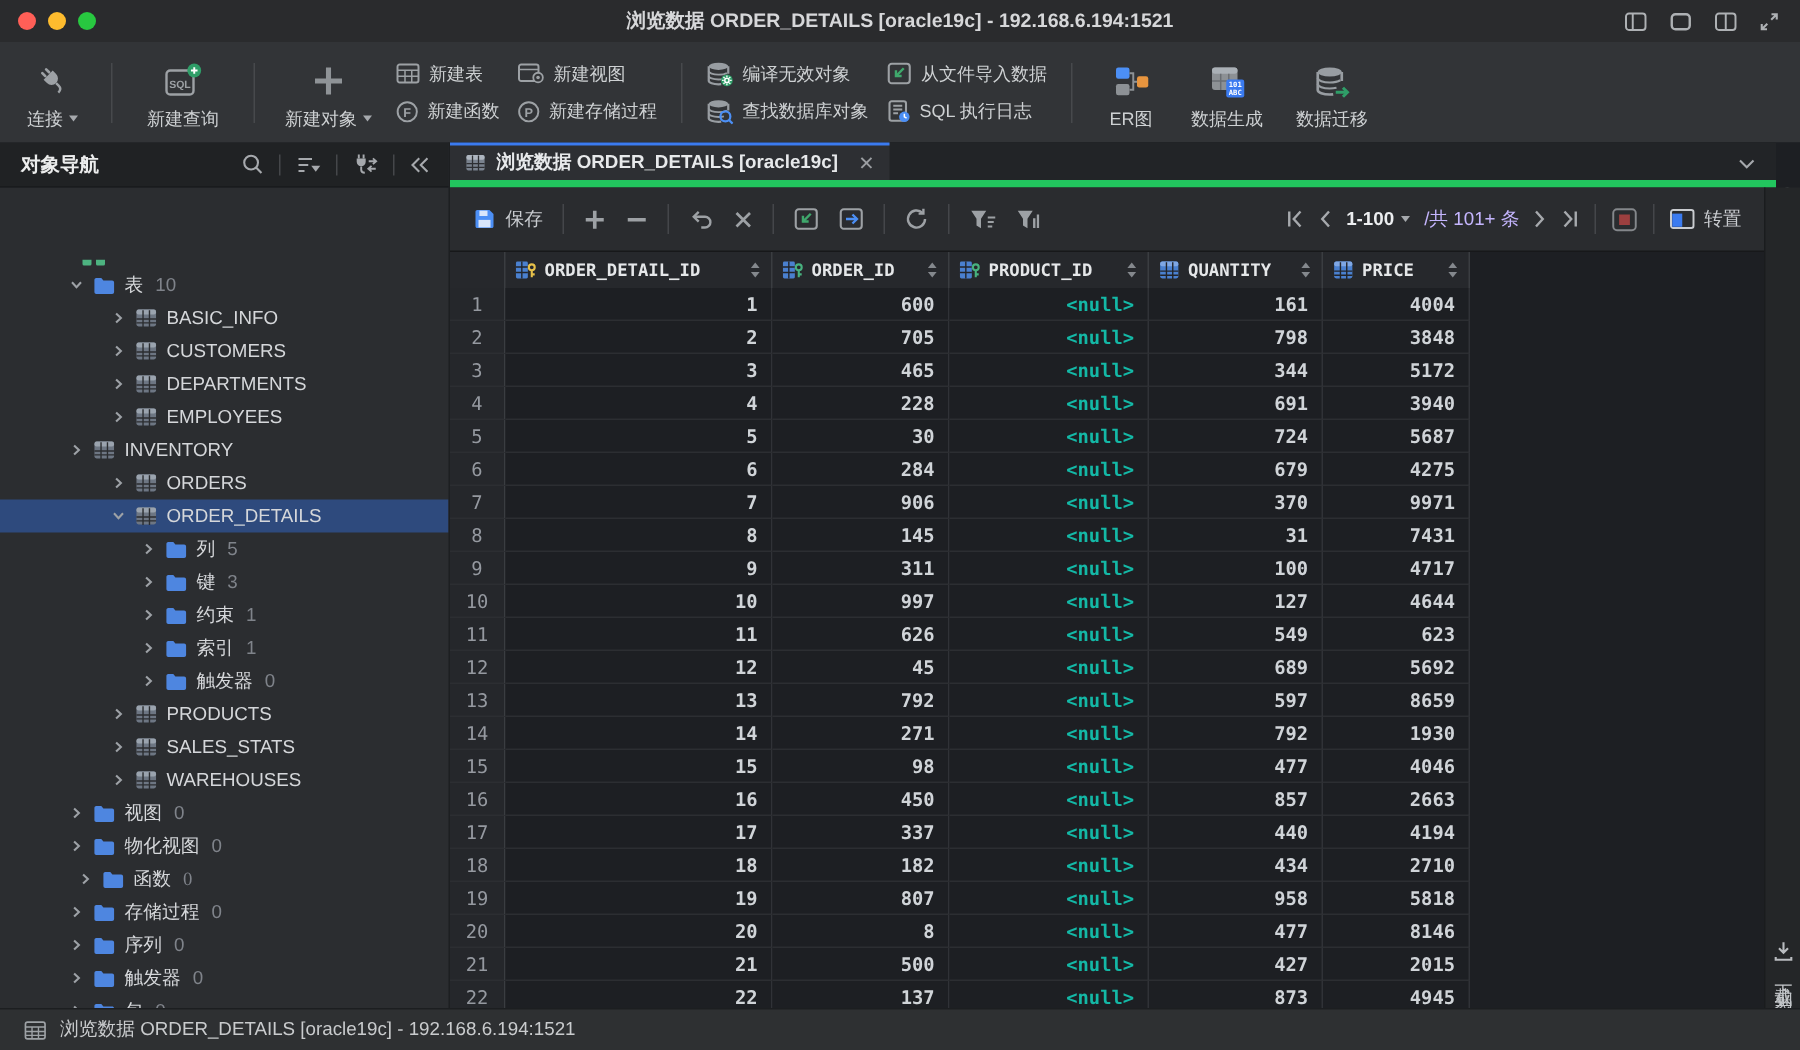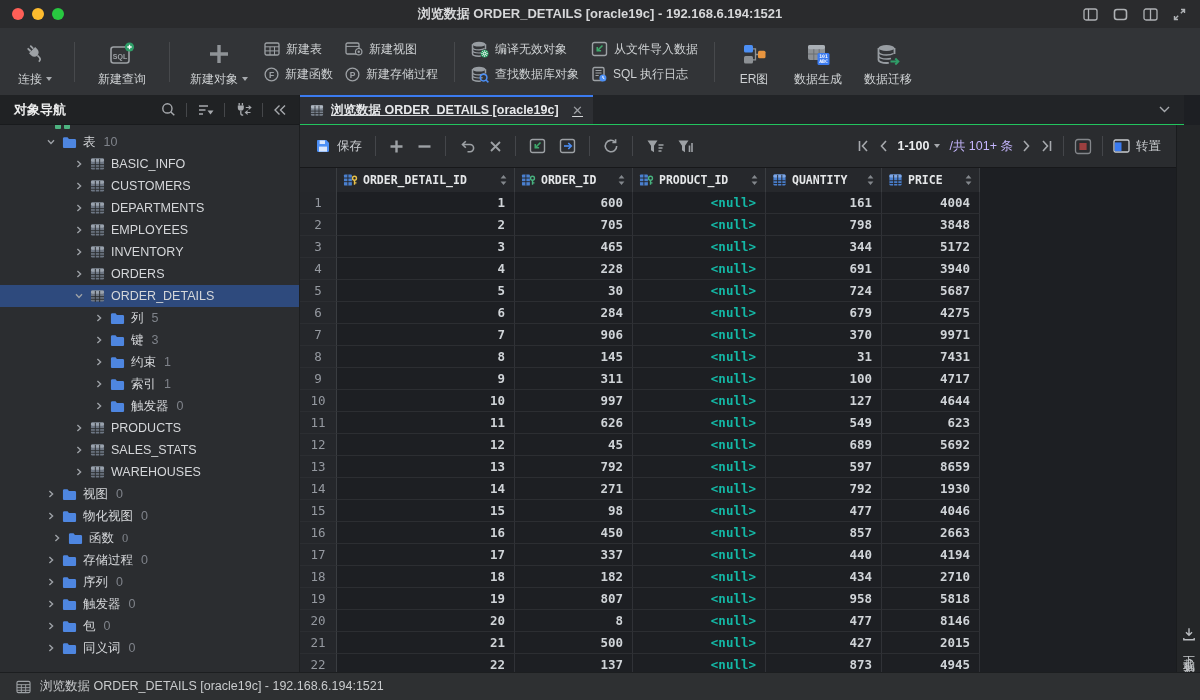--- a/index.html
+++ b/index.html
@@ -21,34 +21,34 @@
   .tbtn .lbl { display:flex; align-items:center; gap:4px; }
   .tgroup { display:flex; flex-direction:column; gap:8px; }
   .trow { display:flex; align-items:center; gap:6px; color:#ced1d3; font-size:12px; white-space:nowrap; }
   .vdiv { width:1px; height:40px; background:#47494c; margin:0 4px; }
   .caret { width:0; height:0; border-left:3.5px solid transparent; border-right:3.5px solid transparent; border-top:4px solid #a6a9ad; display:inline-block; }
 
   
   .bodyrow { position:absolute; top:95px; left:0; right:0; bottom:28px; display:flex; }
 
   
-  .sidebar { width:300px; background:#2b2d30; border-right:1px solid #1d1f21; display:flex; flex-direction:column; }
+  .sidebar { width:300px; background:#2b2d30; border-right:1px solid #1d1f21; display:flex; flex-direction:column;gap:48px; }
   .side-head { height:30px; background:#202224; border-bottom:1px solid #191b1d; display:flex; align-items:center; padding:0 12px 0 14px; color:#eceded; font-weight:700; font-size:13px; }
   .side-tools { margin-left:auto; display:flex; align-items:center; gap:10px; }
   .sdiv { width:1px; height:14px; background:#45474a; }
   .tree { flex:1; overflow:hidden; position:relative; padding-top:6px; }
   .tree-row { height:22px; display:flex; align-items:center; gap:6px; font-size:12.5px; color:#d5d7da; white-space:nowrap; }
   .tree-row.selected { background:#2e4a7d; }
   .tc { color:#7f838a; margin-left:2px; }
   .partial-ico { position:absolute; top:0; left:55px; display:flex; gap:3px; }
   .partial-ico i { width:6px; height:4px; background:#4db380; border-radius:0 0 1px 1px; }
 
   
   .main { flex:1; position:relative; background:#1d1f23; min-width:0; }
-  .tabbar { position:absolute; top:0; left:0; right:16px; height:30px; background:#222427; border-bottom:1px solid #22c55e; display:flex;text-decoration:underline; }
+  .tabbar { position:absolute; top:0; left:0; right:16px; height:30px; background:#222427; border-bottom:5px solid #22c55e; display:flex; }
   .tab { width:293px; background:#2d2f33; border-top:2px solid #3b7bf0; display:flex; align-items:center; gap:7px; padding:0 10px; color:#e7e9eb; font-size:12.5px; font-weight:600; }
   .tab-close { margin-left:auto; color:#9b9ea2; font-size:13px; cursor:default; }
   .tab-chevron { position:absolute; right:14px; top:11px; }
 
   .gtoolbar { position:absolute; top:30px; left:0; right:24px; height:43px; background:#2a2c2f; border-bottom:1px solid #17181a; display:flex; align-items:center; padding:0 15px; gap:13px; }
   .gbtn { display:flex; align-items:center; gap:6px; color:#c9ccd0; font-size:12.5px; }
   .gdiv { width:1px; height:20px; background:#44464a; }
   .gright { margin-left:auto; display:flex; align-items:center; gap:10px; }
   .pager { display:flex; align-items:center; gap:9px; color:#cfd2d5; font-size:12.5px; }
   .range { font-weight:700; color:#eceef0; display:flex; gap:5px; align-items:center; }
@@ -380,21 +380,21 @@
             <svg class="chev" width="10" height="10" viewBox="0 0 10 10">
               <polyline points="3.4,2 6.6,5 3.4,8" fill="none" stroke="#9da1a6" stroke-width="1.4"></polyline>
             </svg>
             <svg width="15" height="14" viewBox="0 0 16 15">
               <rect x="1" y="1.5" width="14" height="12" rx="1.5" fill="#6d7683"></rect>
               <rect x="1" y="1.5" width="14" height="3.5" rx="1.5" fill="#9aa3ae"></rect>
               <path d="M5.7 2v12M10.3 2v12M1 8.2h14M1 11h14" stroke="#2b2d30" stroke-width="1"></path>
             </svg>
             <span>EMPLOYEES</span>
           </div>
-          <div class="tree-row" style="padding-left: 74px; text-align: right;">
+          <div class="tree-row" style="padding-left: 46px; text-align: right;">
             <svg class="chev" width="10" height="10" viewBox="0 0 10 10">
               <polyline points="3.4,2 6.6,5 3.4,8" fill="none" stroke="#9da1a6" stroke-width="1.4"></polyline>
             </svg>
             <svg width="15" height="14" viewBox="0 0 16 15">
               <rect x="1" y="1.5" width="14" height="12" rx="1.5" fill="#6d7683"></rect>
               <rect x="1" y="1.5" width="14" height="3.5" rx="1.5" fill="#9aa3ae"></rect>
               <path d="M5.7 2v12M10.3 2v12M1 8.2h14M1 11h14" stroke="#2b2d30" stroke-width="1"></path>
             </svg>
             <span>INVENTORY</span>
           </div>

